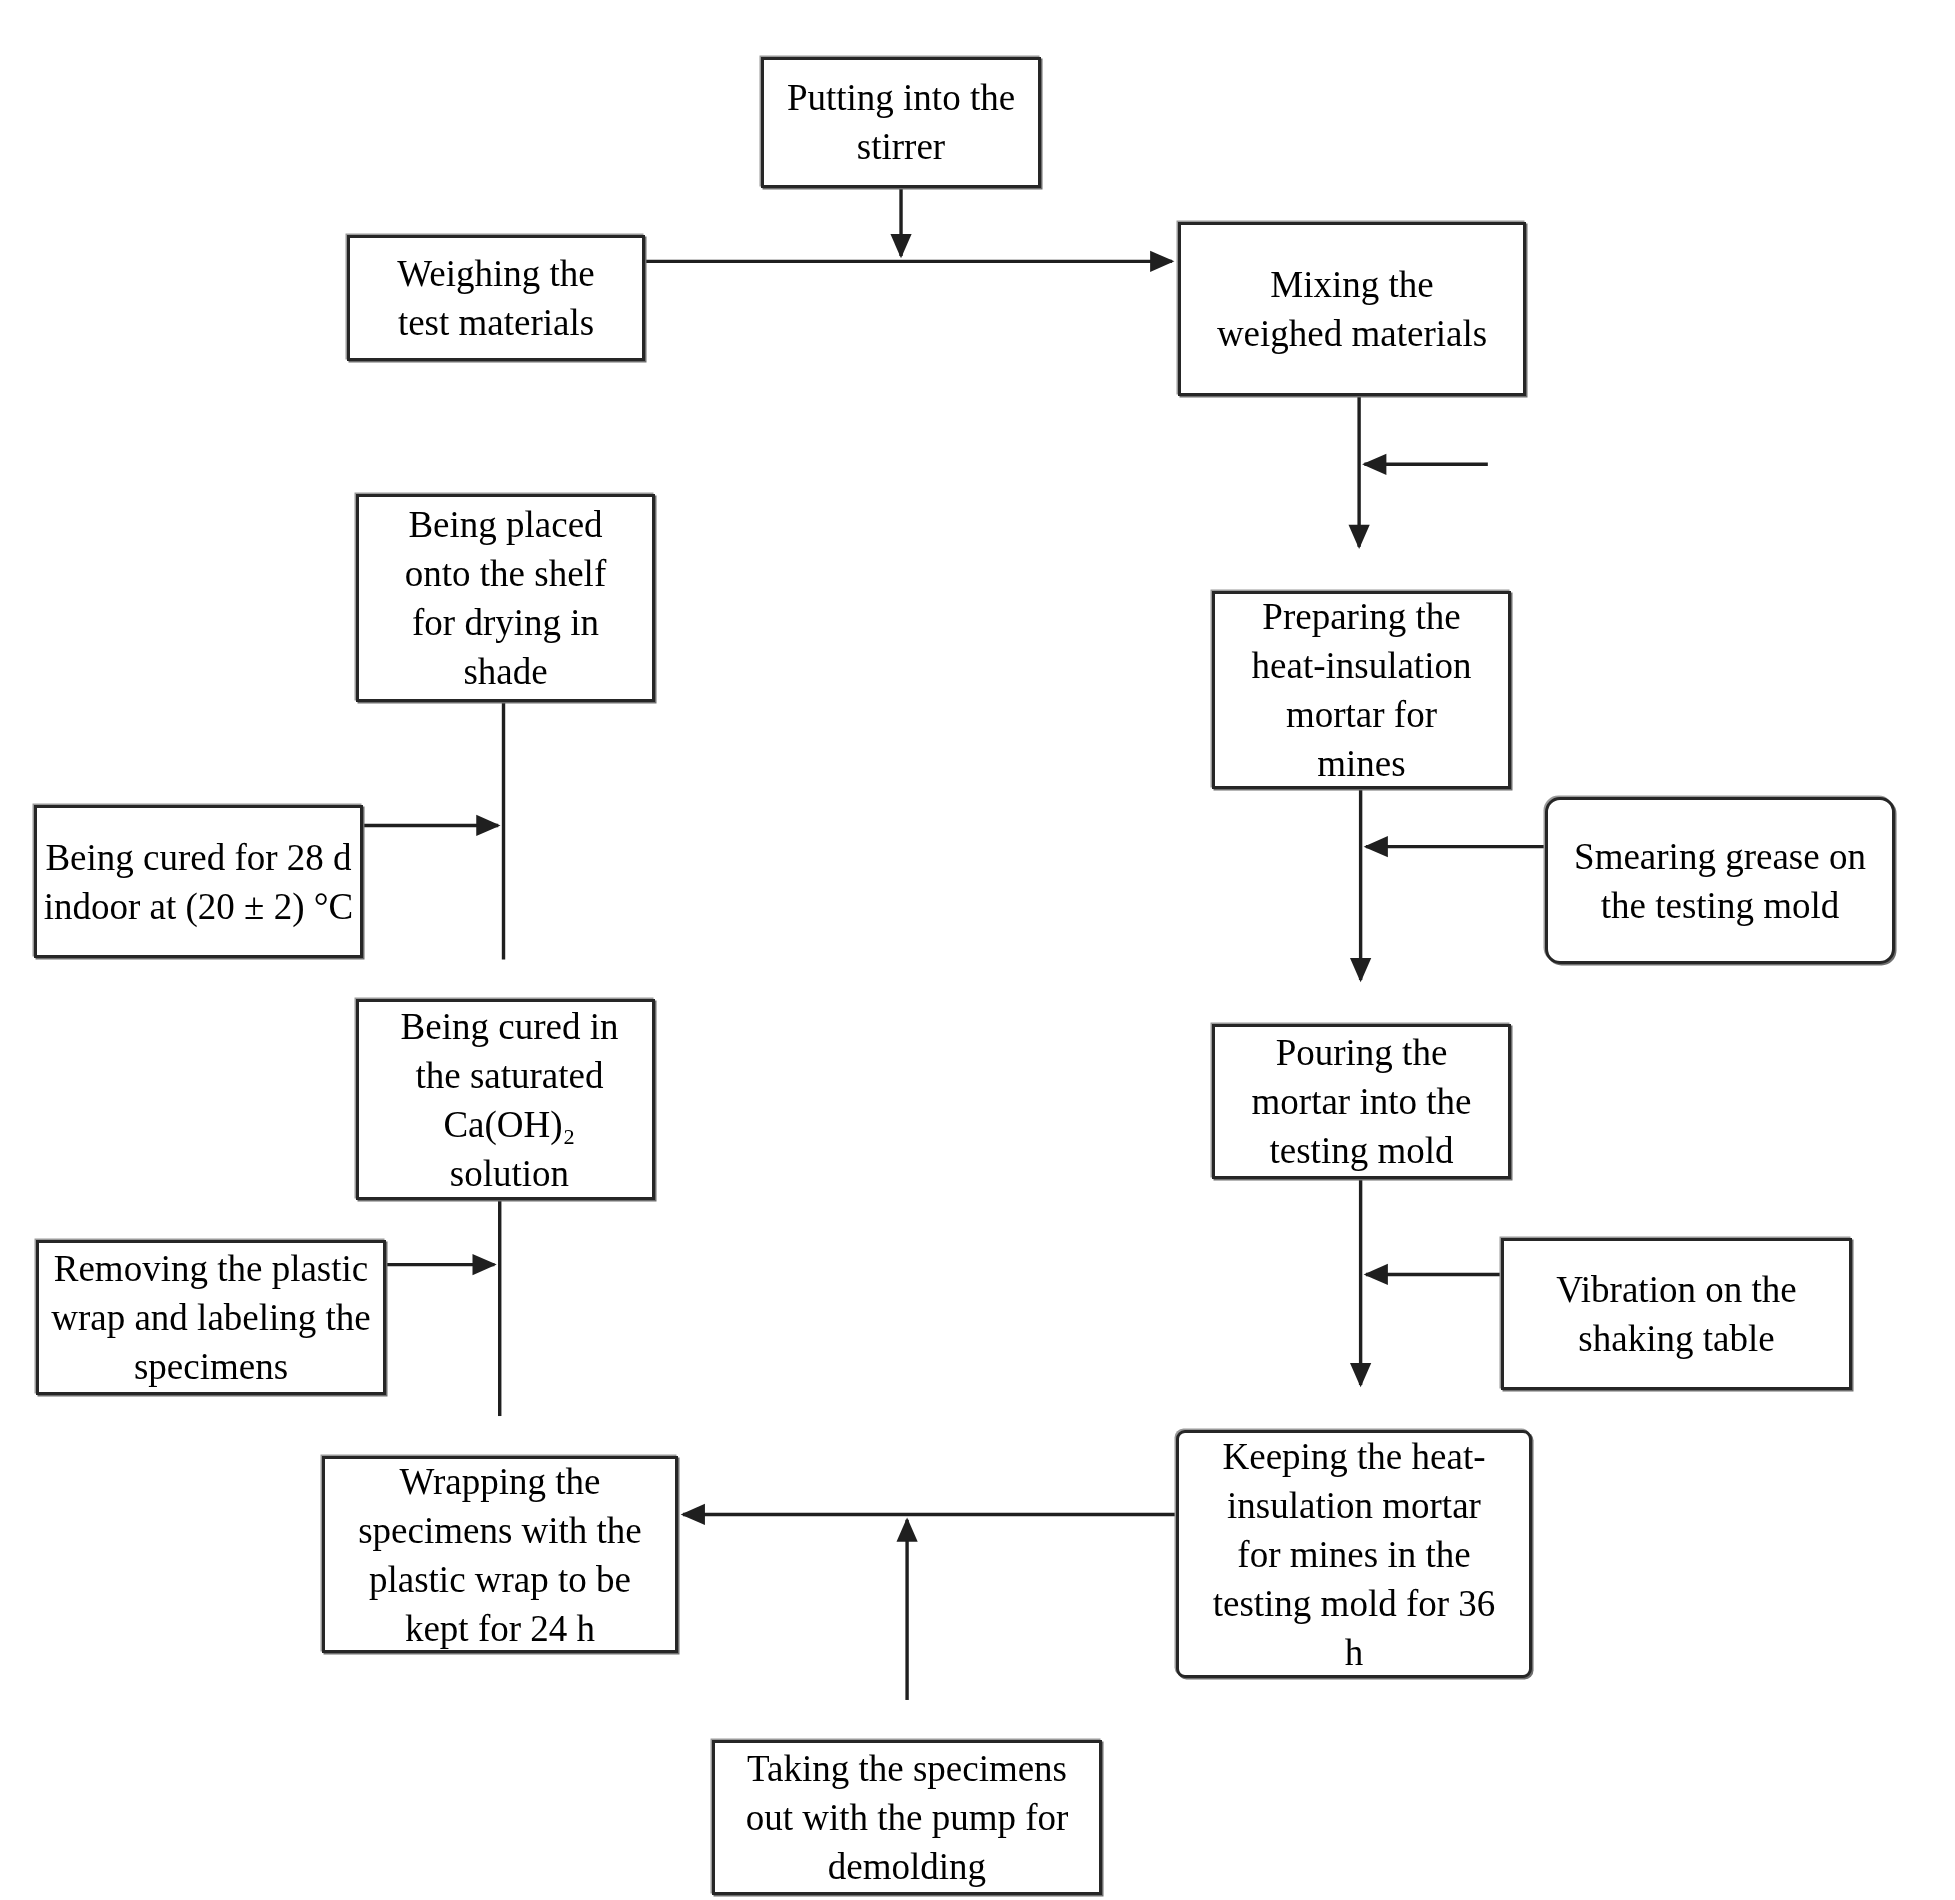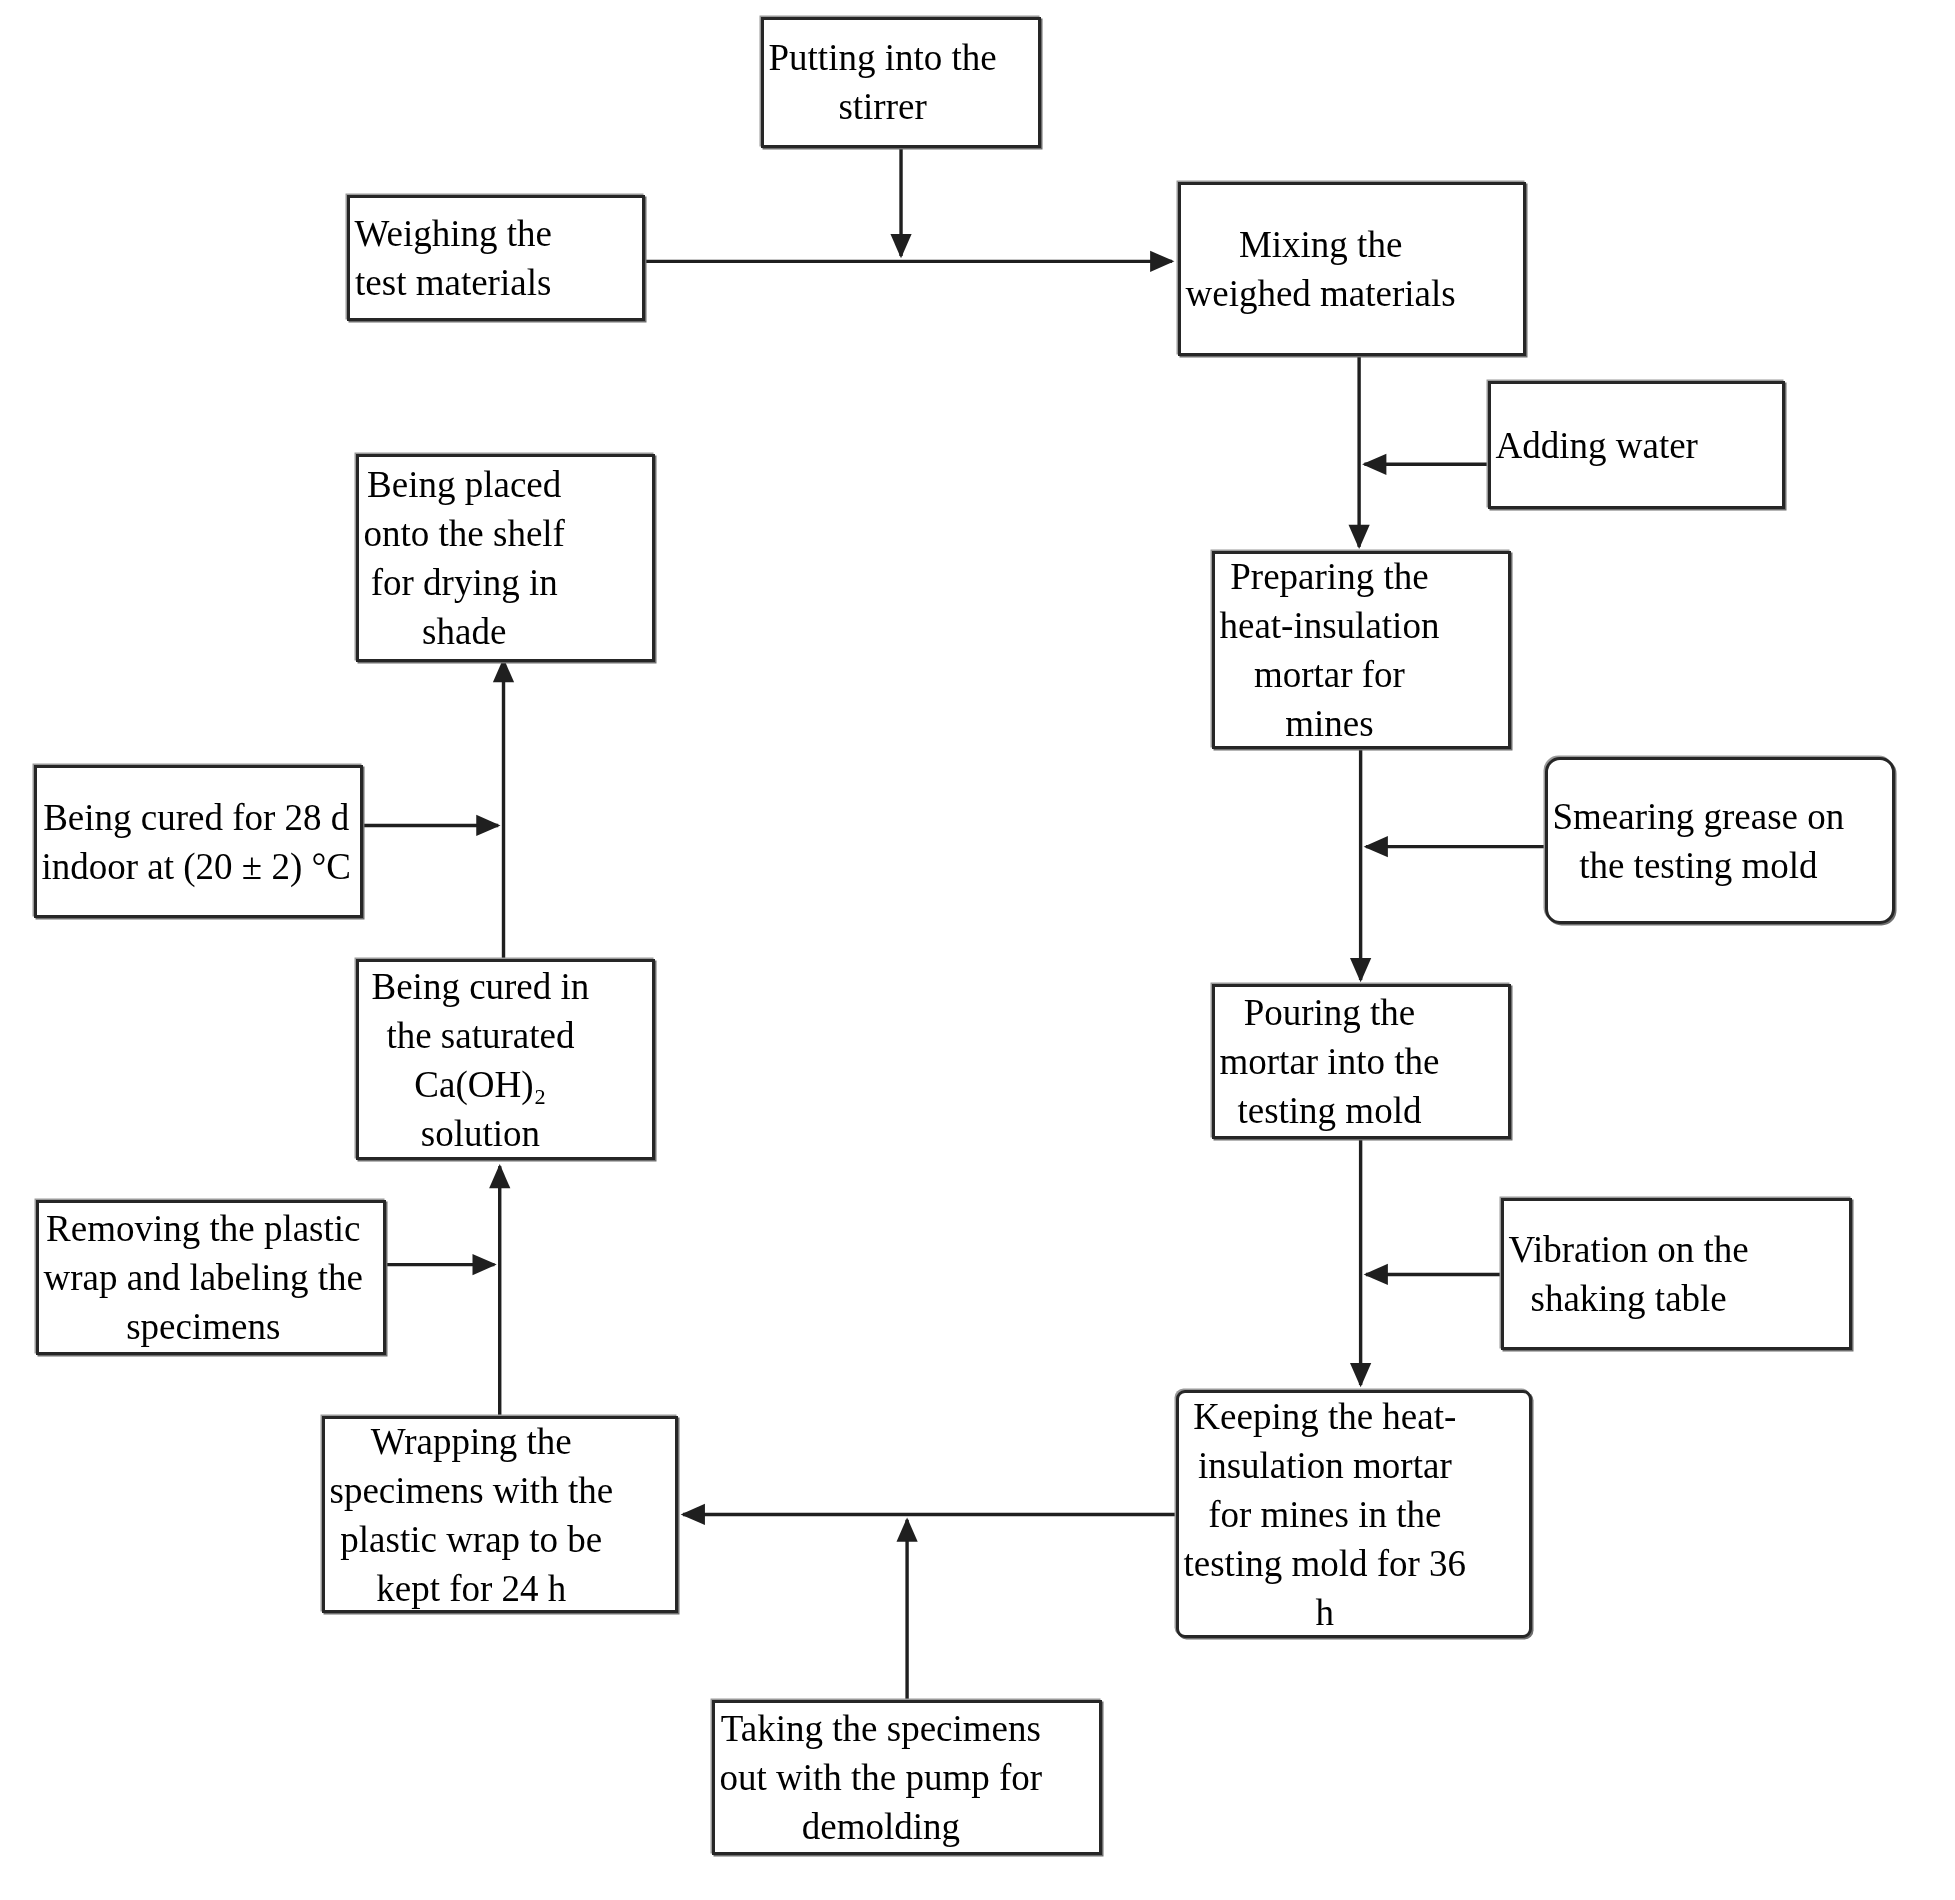--- a/index.html
+++ b/index.html
@@ -16,23 +16,24 @@
     width: 1955px; height: 1900px;
   }
   .edge { stroke: #1f1f1f; stroke-width: 4.5; }
   .node {
     position: absolute;
     box-sizing: border-box;
     border: 3.8px solid #262626;
     background: #ffffff;
     display: flex;
     align-items: center;
-    justify-content: flex-start;
+    justify-content: center;
     text-align: center;
     box-shadow: -1.5px -1.5px 0 0 #9a9a9a, 1.5px 1.5px 0 0 #6e6e6e;
+    margin-top: 40px;
   }
   .node-label {
     white-space: pre-line;
     font-size: 37px;
     line-height: 49px;
     color: #000000;
     padding: 0 4.5px;
   }
   
   #n-putting    { left:761px; top:16.7px;   width:280px; height:131px; }
@@ -100,23 +101,20 @@
   <div class="node" id="n-weighing">
     <span class="node-label">Weighing the
 test materials</span>
   </div>
 
   <div class="node" id="n-mixing">
     <span class="node-label">Mixing the
 weighed materials</span>
   </div>
 
-  <div class="node" id="n-adding">
-    <span class="node-label">Adding water</span>
-  </div>
 
   <div class="node" id="n-preparing">
     <span class="node-label">Preparing the
 heat-insulation
 mortar for
 mines</span>
   </div>
 
   <div class="node" id="n-smearing">
     <span class="node-label">Smearing grease on

